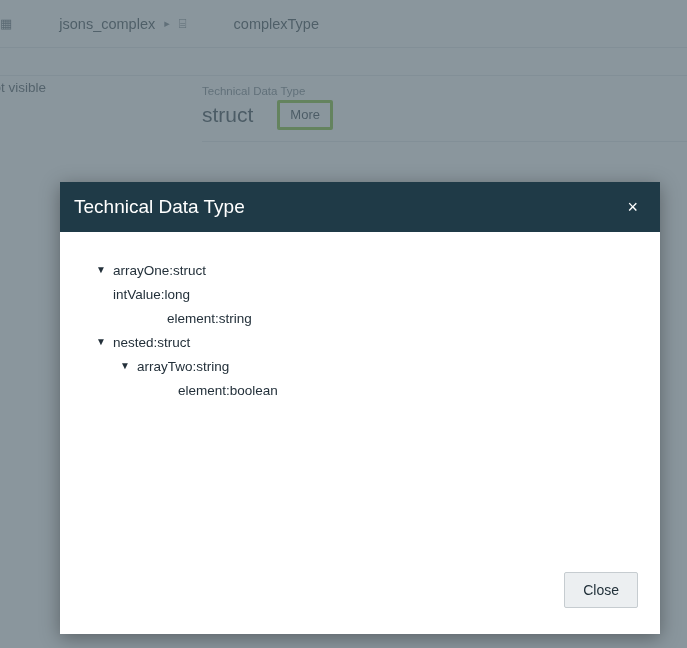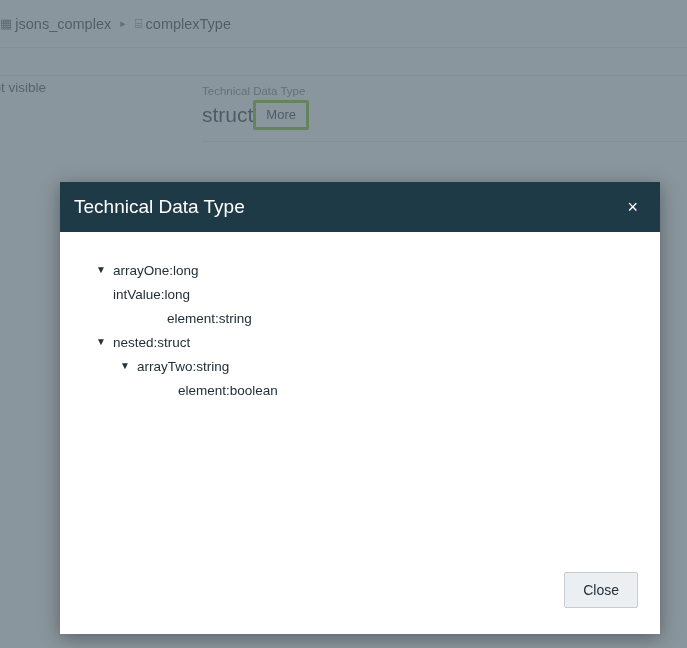--- a/index.html
+++ b/index.html
@@ -43,21 +43,21 @@
     color: #55616a;
     font-size: 13px;
     line-height: 1;
   }
   .crumb-sep {
     margin: 0 9px;
     color: #6b777f;
     font-size: 11px;
     line-height: 1;
   }
-  .crumb-link { color: #2b3a42; text-decoration: none; }
+  .crumb-link { color: #2b3a42; text-decoration: none; margin-left: 44px; }
 
   
   .content {
     position: absolute;
     left: 0; top: 48px;
     width: 687px;
     height: 600px;
     background: #ffffff;
   }
   .content-band {
@@ -86,20 +86,21 @@
   }
   .field-label {
     font-size: 11.5px;
     color: #6b777f;
     line-height: 14px;
     margin: 0 0 2px 0;
   }
   .field-row {
     display: flex;
     align-items: center;
+    gap: 24px;
   }
   .field-value {
     font-size: 21px;
     color: #22313a;
     line-height: 26px;
   }
   .more-button {
     margin-left: 0;
     padding: 4px 10px 5px 10px;
     font-size: 13px;
@@ -231,21 +232,21 @@
 
   <div class="modal">
     <div class="modal-header">
       <span class="modal-title">Technical Data Type</span>
       <button class="modal-close">×</button>
     </div>
 
     <div class="modal-body">
       <div class="tree-node" style="padding-left:18px">
         <span class="caret">▼</span>
-        <span>arrayOne:long</span>
+        <span>arrayOne:struct</span>
       </div>
       <div class="tree-node" style="padding-left:18px">
         <span class="caret empty"></span>
         <span>intValue:long</span>
       </div>
       <div class="tree-node" style="padding-left:72px">
         <span class="caret empty"></span>
         <span>element:string</span>
       </div>
       <div class="tree-node" style="padding-left:18px">

